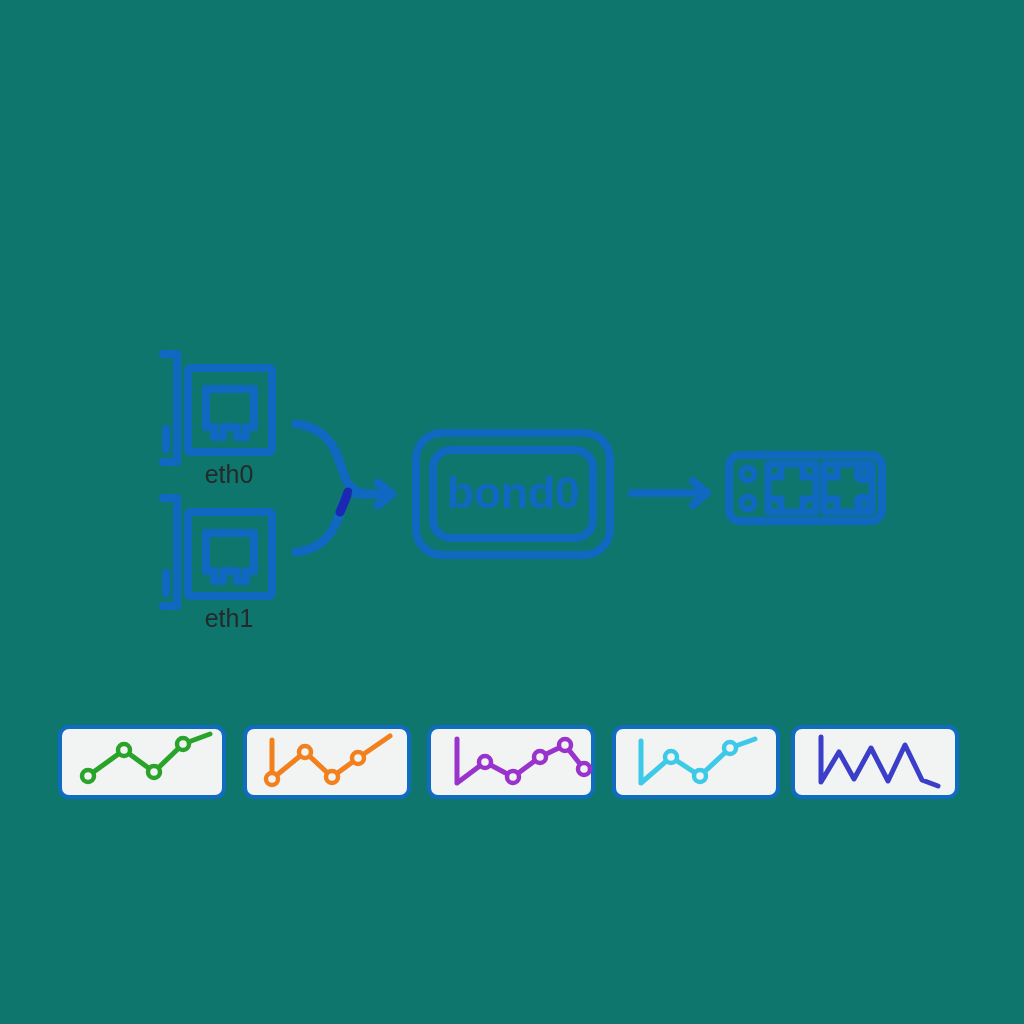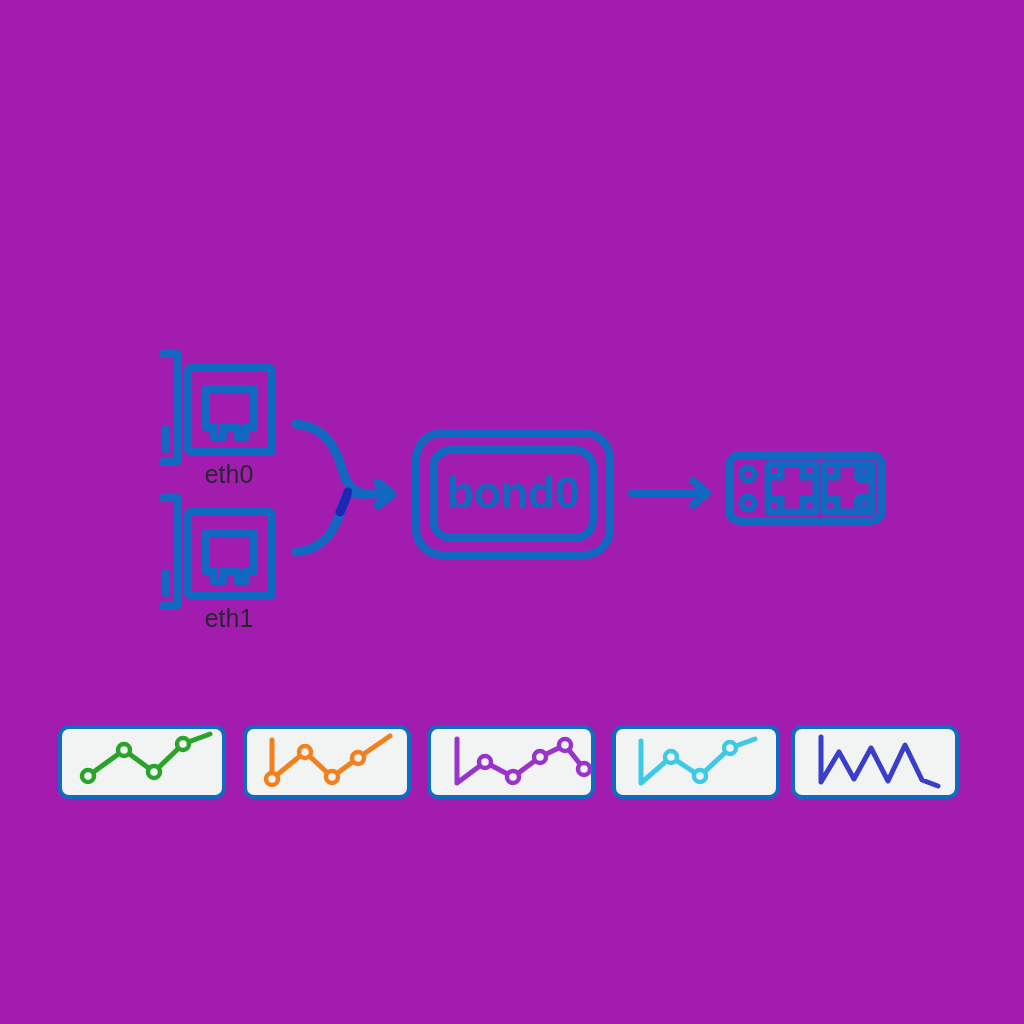--- a/index.html
+++ b/index.html
@@ -13,21 +13,21 @@
     height: 1024px;
     overflow: hidden;
     font-family: "Liberation Sans", "DejaVu Sans", sans-serif;
     position: relative;
   }
   #stage {
     position: absolute;
     inset: 0;
     width: 1024px;
     height: 1024px;
-    background: #a21caf;
+    background: #0f766e;
   }
   svg.layer {
     position: absolute;
     left: 0;
     top: 0;
     width: 1024px;
     height: 1024px;
     display: block;
   }
   .nic-label {

